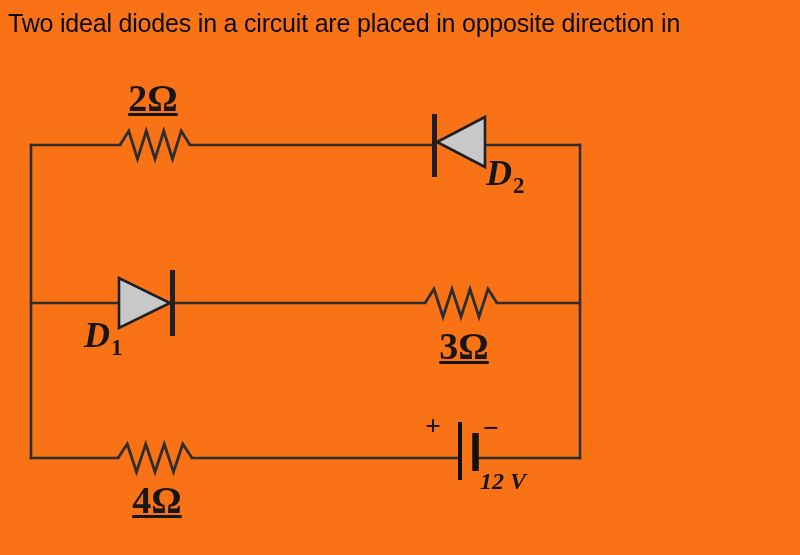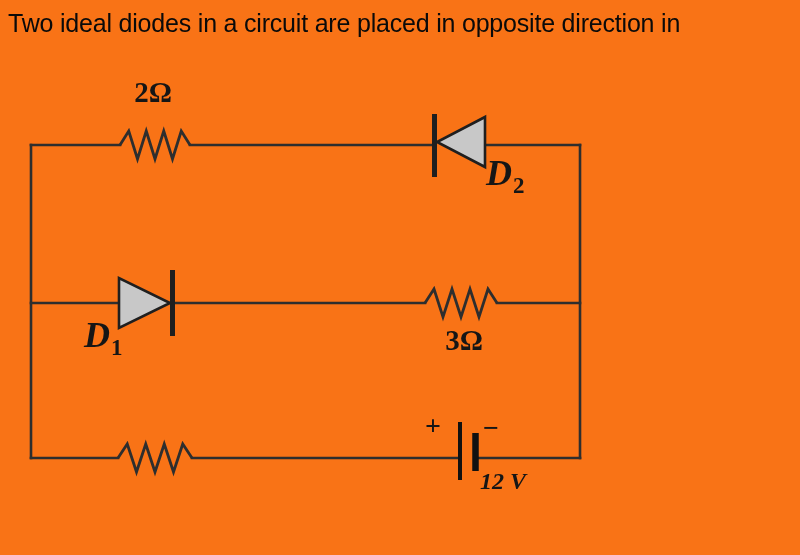--- a/index.html
+++ b/index.html
@@ -28,23 +28,24 @@
   }
   .clabel {
     position: absolute;
     font-family: "Liberation Serif", serif;
     font-weight: 700;
     color: #161616;
     white-space: nowrap;
     text-align: center;
   }
   .ohm-label {
-    font-size: 29px;
+    font-size: 38px;
     width: 80px;
     text-align: center;
+    text-decoration: underline;
   }
   .diode-label {
     font-size: 36px;
     font-style: italic;
   }
   .diode-label .dsub {
     font-size: 23px;
     font-style: normal;
     position: relative;
     top: 8px;
@@ -112,20 +113,21 @@
   </svg>
 
   <div class="clabel ohm-label" style="left:113px; top:76px;">2Ω</div>
 
   <div class="clabel diode-label" style="left:486px; top:152px;"><span>D</span><span class="dsub">2</span></div>
 
   <div class="clabel diode-label" style="left:64px; top:314px;margin-left:20px;"><span>D</span><span class="dsub">1</span></div>
 
   <div class="clabel ohm-label" style="left:424px; top:324px;">3Ω</div>
 
+  <div class="clabel ohm-label" style="left:117px; top:478px;">4Ω</div>
 
   <div class="clabel battery-sign" style="left:425px; top:410px;">+</div>
 
   <div class="clabel battery-sign" style="left:483px; top:412px;">−</div>
 
   <div class="clabel battery-label" style="left:480px; top:468px;">12 V</div>
 
 </div>
 
 </body></html>

